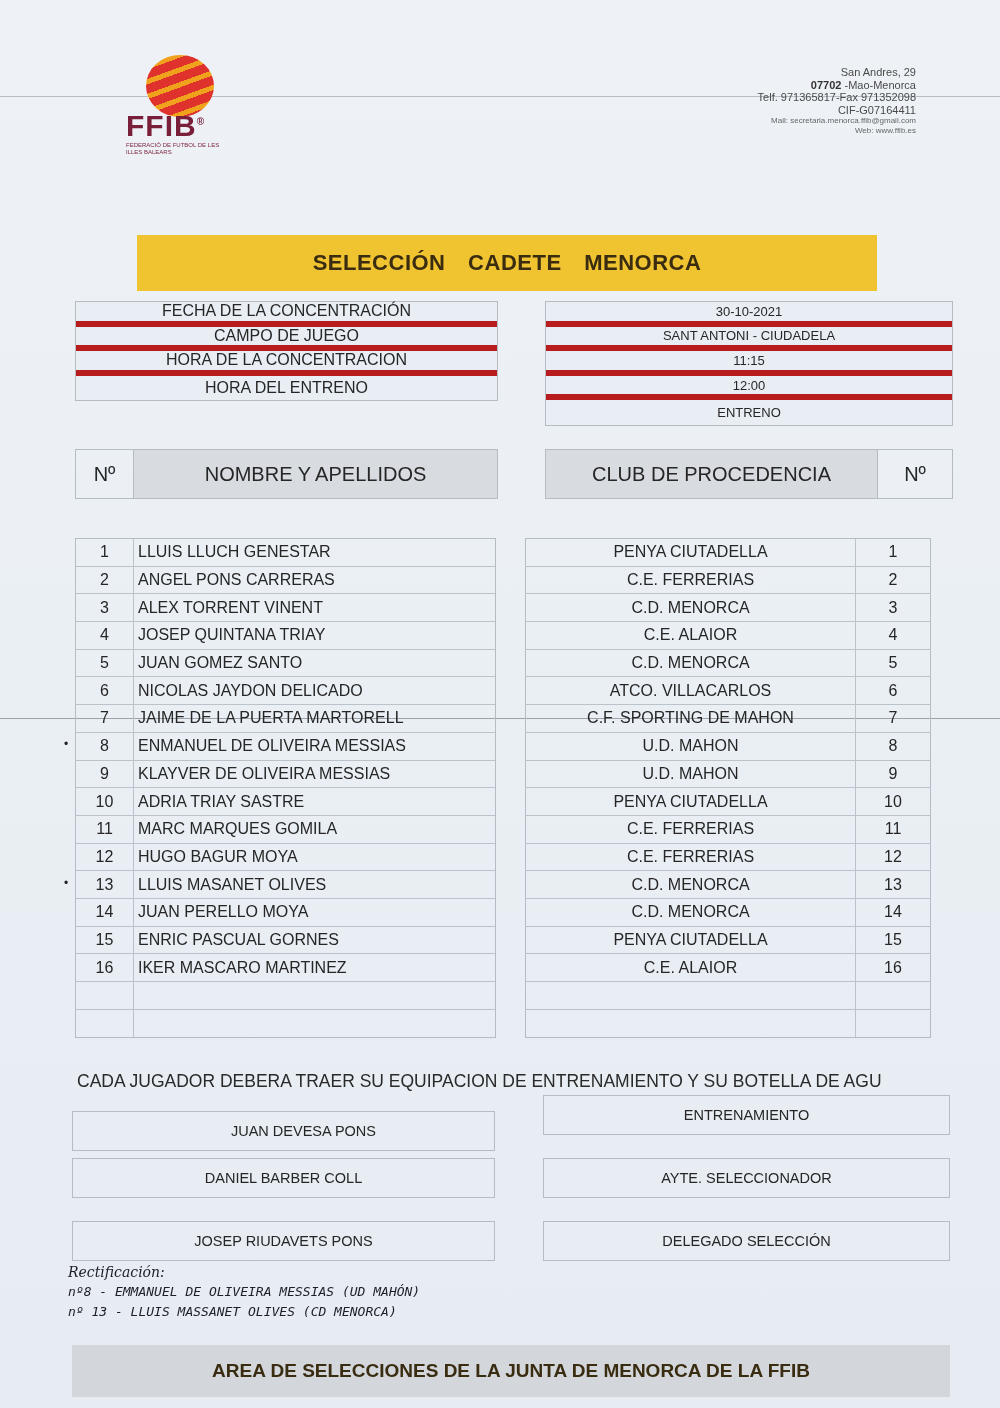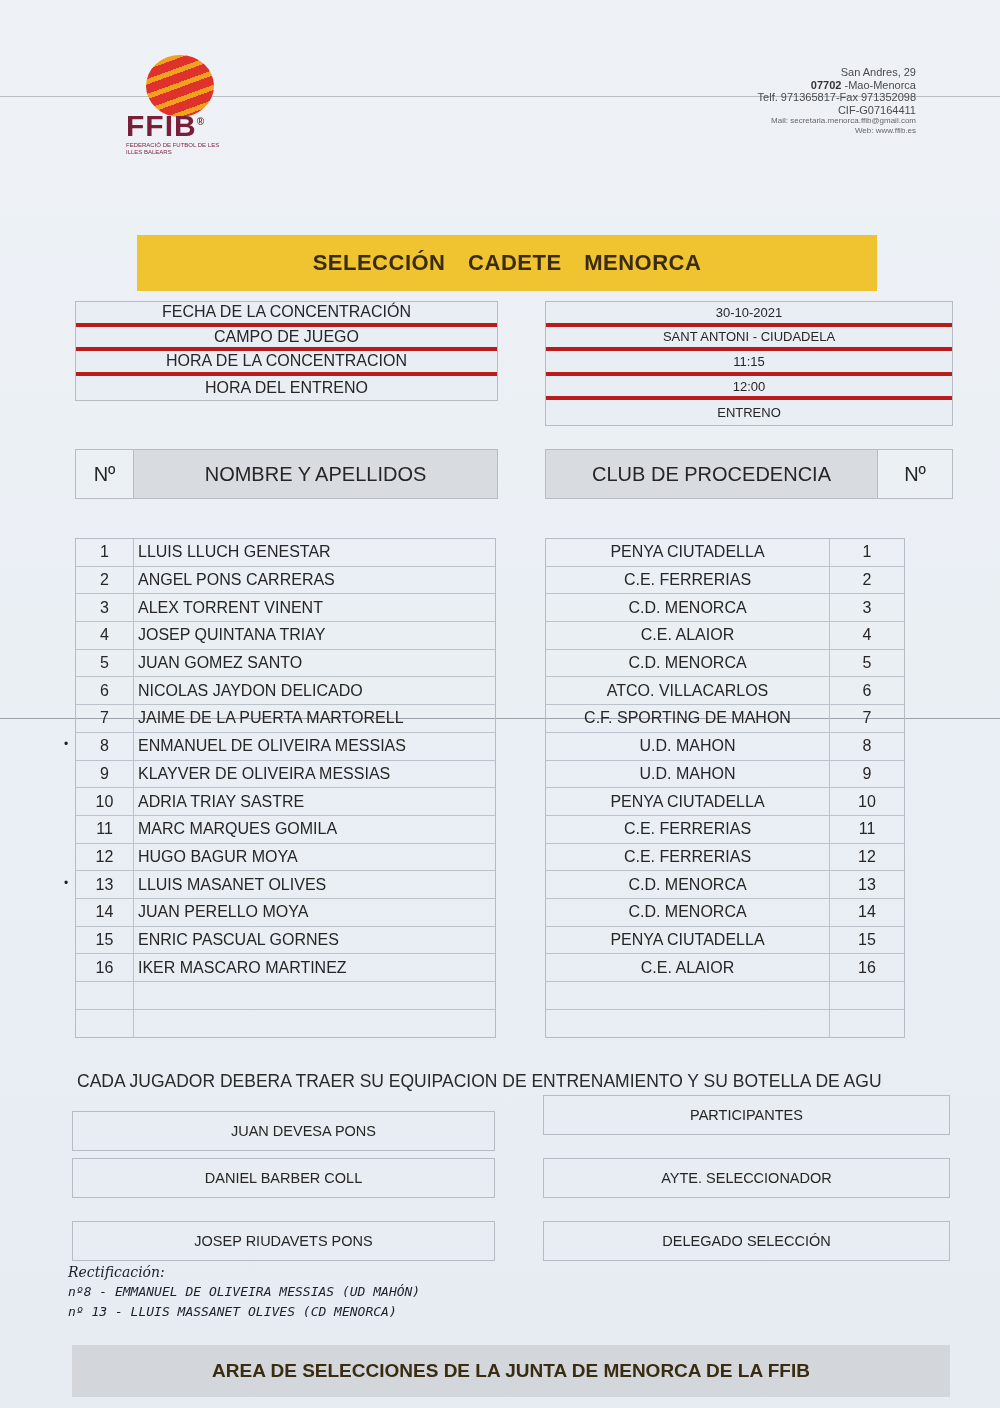--- a/index.html
+++ b/index.html
@@ -24,21 +24,21 @@
   .address { position:absolute; right:84px; top:66px; text-align:right; font-size:11px; color:#4a4a4a; line-height:12.5px; }
   .address .zip { font-weight:bold; color:#333; }
   .address .small { font-size:8px; color:#666; line-height:10px; }
 
   
   .title-band { position:absolute; left:137px; top:203px; width:740px; height:56px; background:#f0c330; display:flex; align-items:center; justify-content:center;margin-top:32px; }
   .title-band span { font-size:22px; font-weight:bold; color:#3a2c10; word-spacing:16px; letter-spacing:0.5px; }
 
   
   .info { position:absolute; top:301px; border:1px solid #b6bcc4; background:#e9eef4; }
-  .info .row { height:24.6px; border-bottom:4px solid #b91c1c; display:flex; align-items:center; justify-content:center; }
+  .info .row { height:24.6px; border-bottom:6px solid #b91c1c; display:flex; align-items:center; justify-content:center; }
   .info .row:last-child { border-bottom:none; }
   .info-left { left:75px; width:423px; }
   .info-left .row { font-size:16px; }
   .info-right { left:545px; width:408px; }
   .info-right .row { font-size:13px; }
 
   
   .hdr { position:absolute; top:449px; height:50px; border:1px solid #b6bcc4; display:flex; font-size:20px; }
   .hdr .cell { display:flex; align-items:center; justify-content:center; border-right:1px solid #b6bcc4; }
   .hdr .cell:last-child { border-right:none; }
@@ -46,21 +46,21 @@
   .hdr-left { left:75px; width:423px; }
   .hdr-right { left:545px; width:408px; }
 
   
   .roster { position:absolute; top:538px; border:1px solid #b6bcc4; }
   .roster .row { height:27.7px; border-bottom:1px solid #bcc2ca; display:flex; font-size:16px; }
   .roster .row:last-child { border-bottom:none; }
   .roster .cell { display:flex; align-items:center; border-right:1px solid #bcc2ca; }
   .roster .cell:last-child { border-right:none; }
   .roster-left { left:75px; width:421px; }
-  .roster-right { left:545px; width:360px; }
+  .roster-right { left:525px; width:406px; }
   .c-num { width:58px; justify-content:center; }
   .c-name { flex:1; padding-left:4px; }
   .c-club { flex:1; justify-content:center; }
   .c-num2 { width:74px; justify-content:center; }
   .bullet { position:absolute; left:64px; font-size:12px; color:#222; }
 
   .notice { position:absolute; left:77px; top:1071px; font-size:17.5px; white-space:nowrap; color:#2a2a2a; }
 
   .staff { position:absolute; height:40px; border:1px solid #b6bcc4; display:flex; align-items:center; justify-content:center; font-size:14.5px; }
 
@@ -269,21 +269,21 @@
       </div>
     <div class="row">
         <div class="cell c-club"></div>
         <div class="cell c-num2"></div>
       </div>
   </div>
 
   <div class="notice">CADA JUGADOR DEBERA TRAER SU EQUIPACION DE ENTRENAMIENTO Y SU BOTELLA DE AGU</div>
 
   <div class="staff" style="left:72px; top:1111px; width:423px;padding-left:40px;">JUAN DEVESA PONS</div>
-  <div class="staff" style="left:543px; top:1095px; width:407px;">PARTICIPANTES</div>
+  <div class="staff" style="left:543px; top:1095px; width:407px;">ENTRENAMIENTO</div>
   <div class="staff" style="left:72px; top:1158px; width:423px;">DANIEL BARBER COLL</div>
   <div class="staff" style="left:543px; top:1158px; width:407px;">AYTE. SELECCIONADOR</div>
   <div class="staff" style="left:72px; top:1221px; width:423px;">JOSEP RIUDAVETS PONS</div>
   <div class="staff" style="left:543px; top:1221px; width:407px;">DELEGADO SELECCIÓN</div>
 
   <div class="handwritten">
     <div class="title">Rectificación:</div>
     <div>nº8 - EMMANUEL  DE OLIVEIRA  MESSIAS  (UD MAHÓN)</div>
     <div>nº 13 - LLUIS  MASSANET OLIVES  (CD MENORCA)</div>
   </div>

